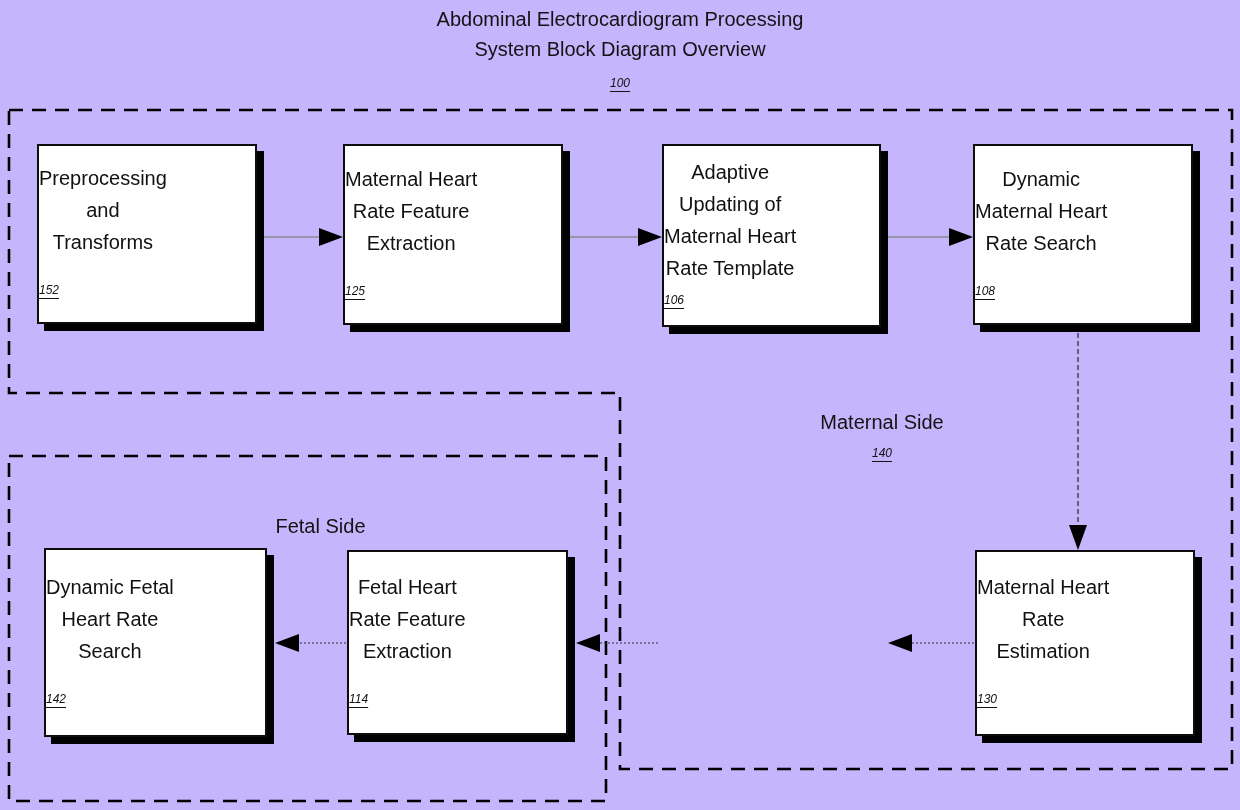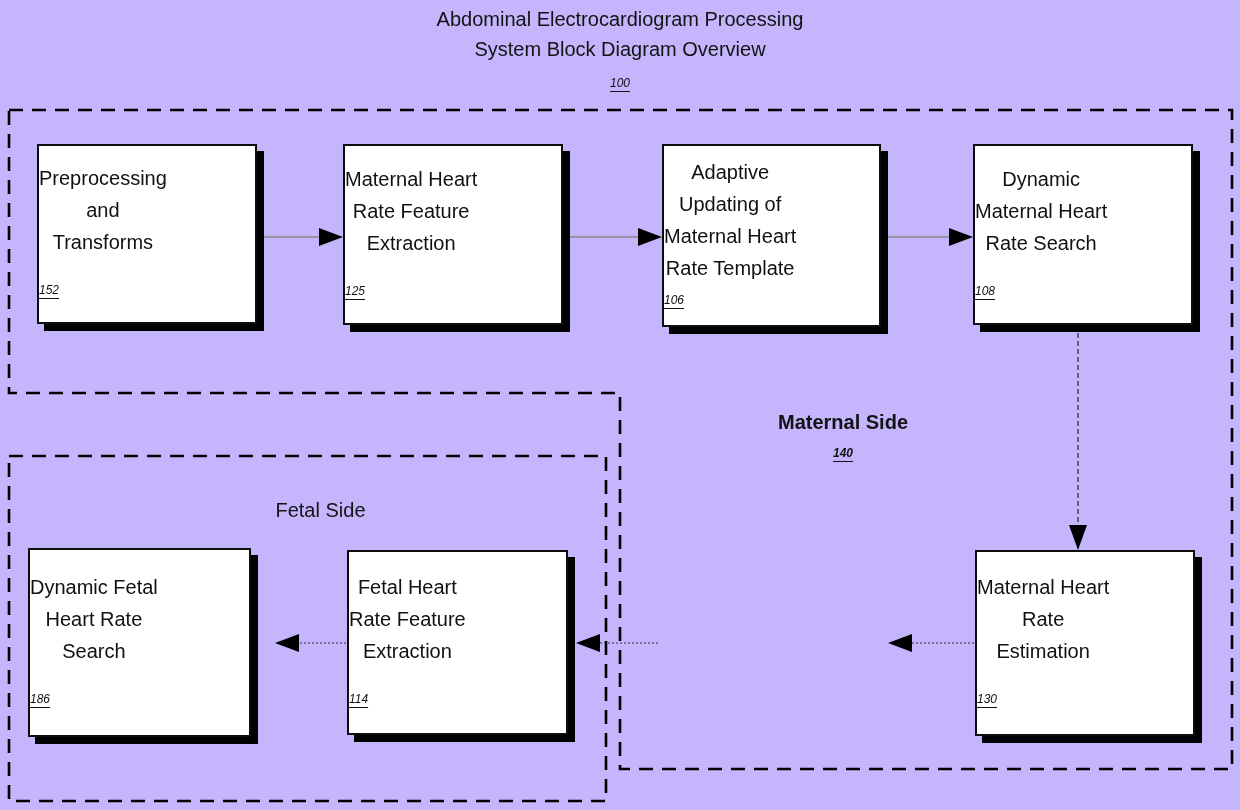--- a/index.html
+++ b/index.html
@@ -45,39 +45,39 @@
   .block .block-text { white-space: pre-line; }
   .block .ref-num { margin-top: 16px; }
   .block.tight .ref-num { margin-top: 0px; }
   .b102 { left: 37px;  top: 144px; width: 220px; height: 180px; }
   .b104 { left: 343px; top: 144px; width: 220px; height: 181px; }
   .b106 { left: 662px; top: 144px; width: 219px; height: 183px; }
   .b108 { left: 973px; top: 144px; width: 220px; height: 181px; }
   .b110 { left: 975px; top: 550px; width: 220px; height: 186px; }
   .b112 { left: 659px; top: 550px; width: 220px; height: 185px; }
   .b114 { left: 347px; top: 550px; width: 221px; height: 185px; }
-  .b116 { left: 28px;  top: 548px; width: 223px; height: 189px; }
+  .b116 { left: 44px;  top: 548px; width: 223px; height: 189px; }
   
   .ref-num {
     font-style: italic;
     display: inline-block;
     text-decoration: underline;
     text-underline-offset: 4px;
     font-size: 12px;
   }
   
   .region-label {
     position: absolute;
     text-align: center;
     font-size: 20px;
     line-height: 28px;
     color: #131313;
   }
-  .maternal-label { left: 743px; top: 408px; width: 200px; font-weight: bold; }
-  .fetal-label    { left: 228px; top: 496px; width: 185px; }
+  .maternal-label { left: 782px; top: 408px; width: 200px; }
+  .fetal-label    { left: 228px; top: 512px; width: 185px; }
   .region-label .ref-num { margin-top: 2px; }
 </style>
 </head>
 <body>
 
 <div class="canvas">
 
   <svg class="svg-layer" viewBox="0 0 1240 810" xmlns="http://www.w3.org/2000/svg">
 
     <path d="M 9 110 L 1232 110 L 1232 769 L 620 769 L 620 393 L 9 393 Z" fill="none" stroke="#000" stroke-width="2.6" stroke-dasharray="14 9"></path>
@@ -171,16 +171,16 @@
     <div class="block-text">Fetal Heart
 Rate Feature
 Extraction</div>
     <span class="ref-num">114</span>
   </div>
 
   <div class="block b116">
     <div class="block-text">Dynamic Fetal
 Heart Rate
 Search</div>
-    <span class="ref-num">186</span>
+    <span class="ref-num">142</span>
   </div>
 
 </div>
 
 </body></html>

